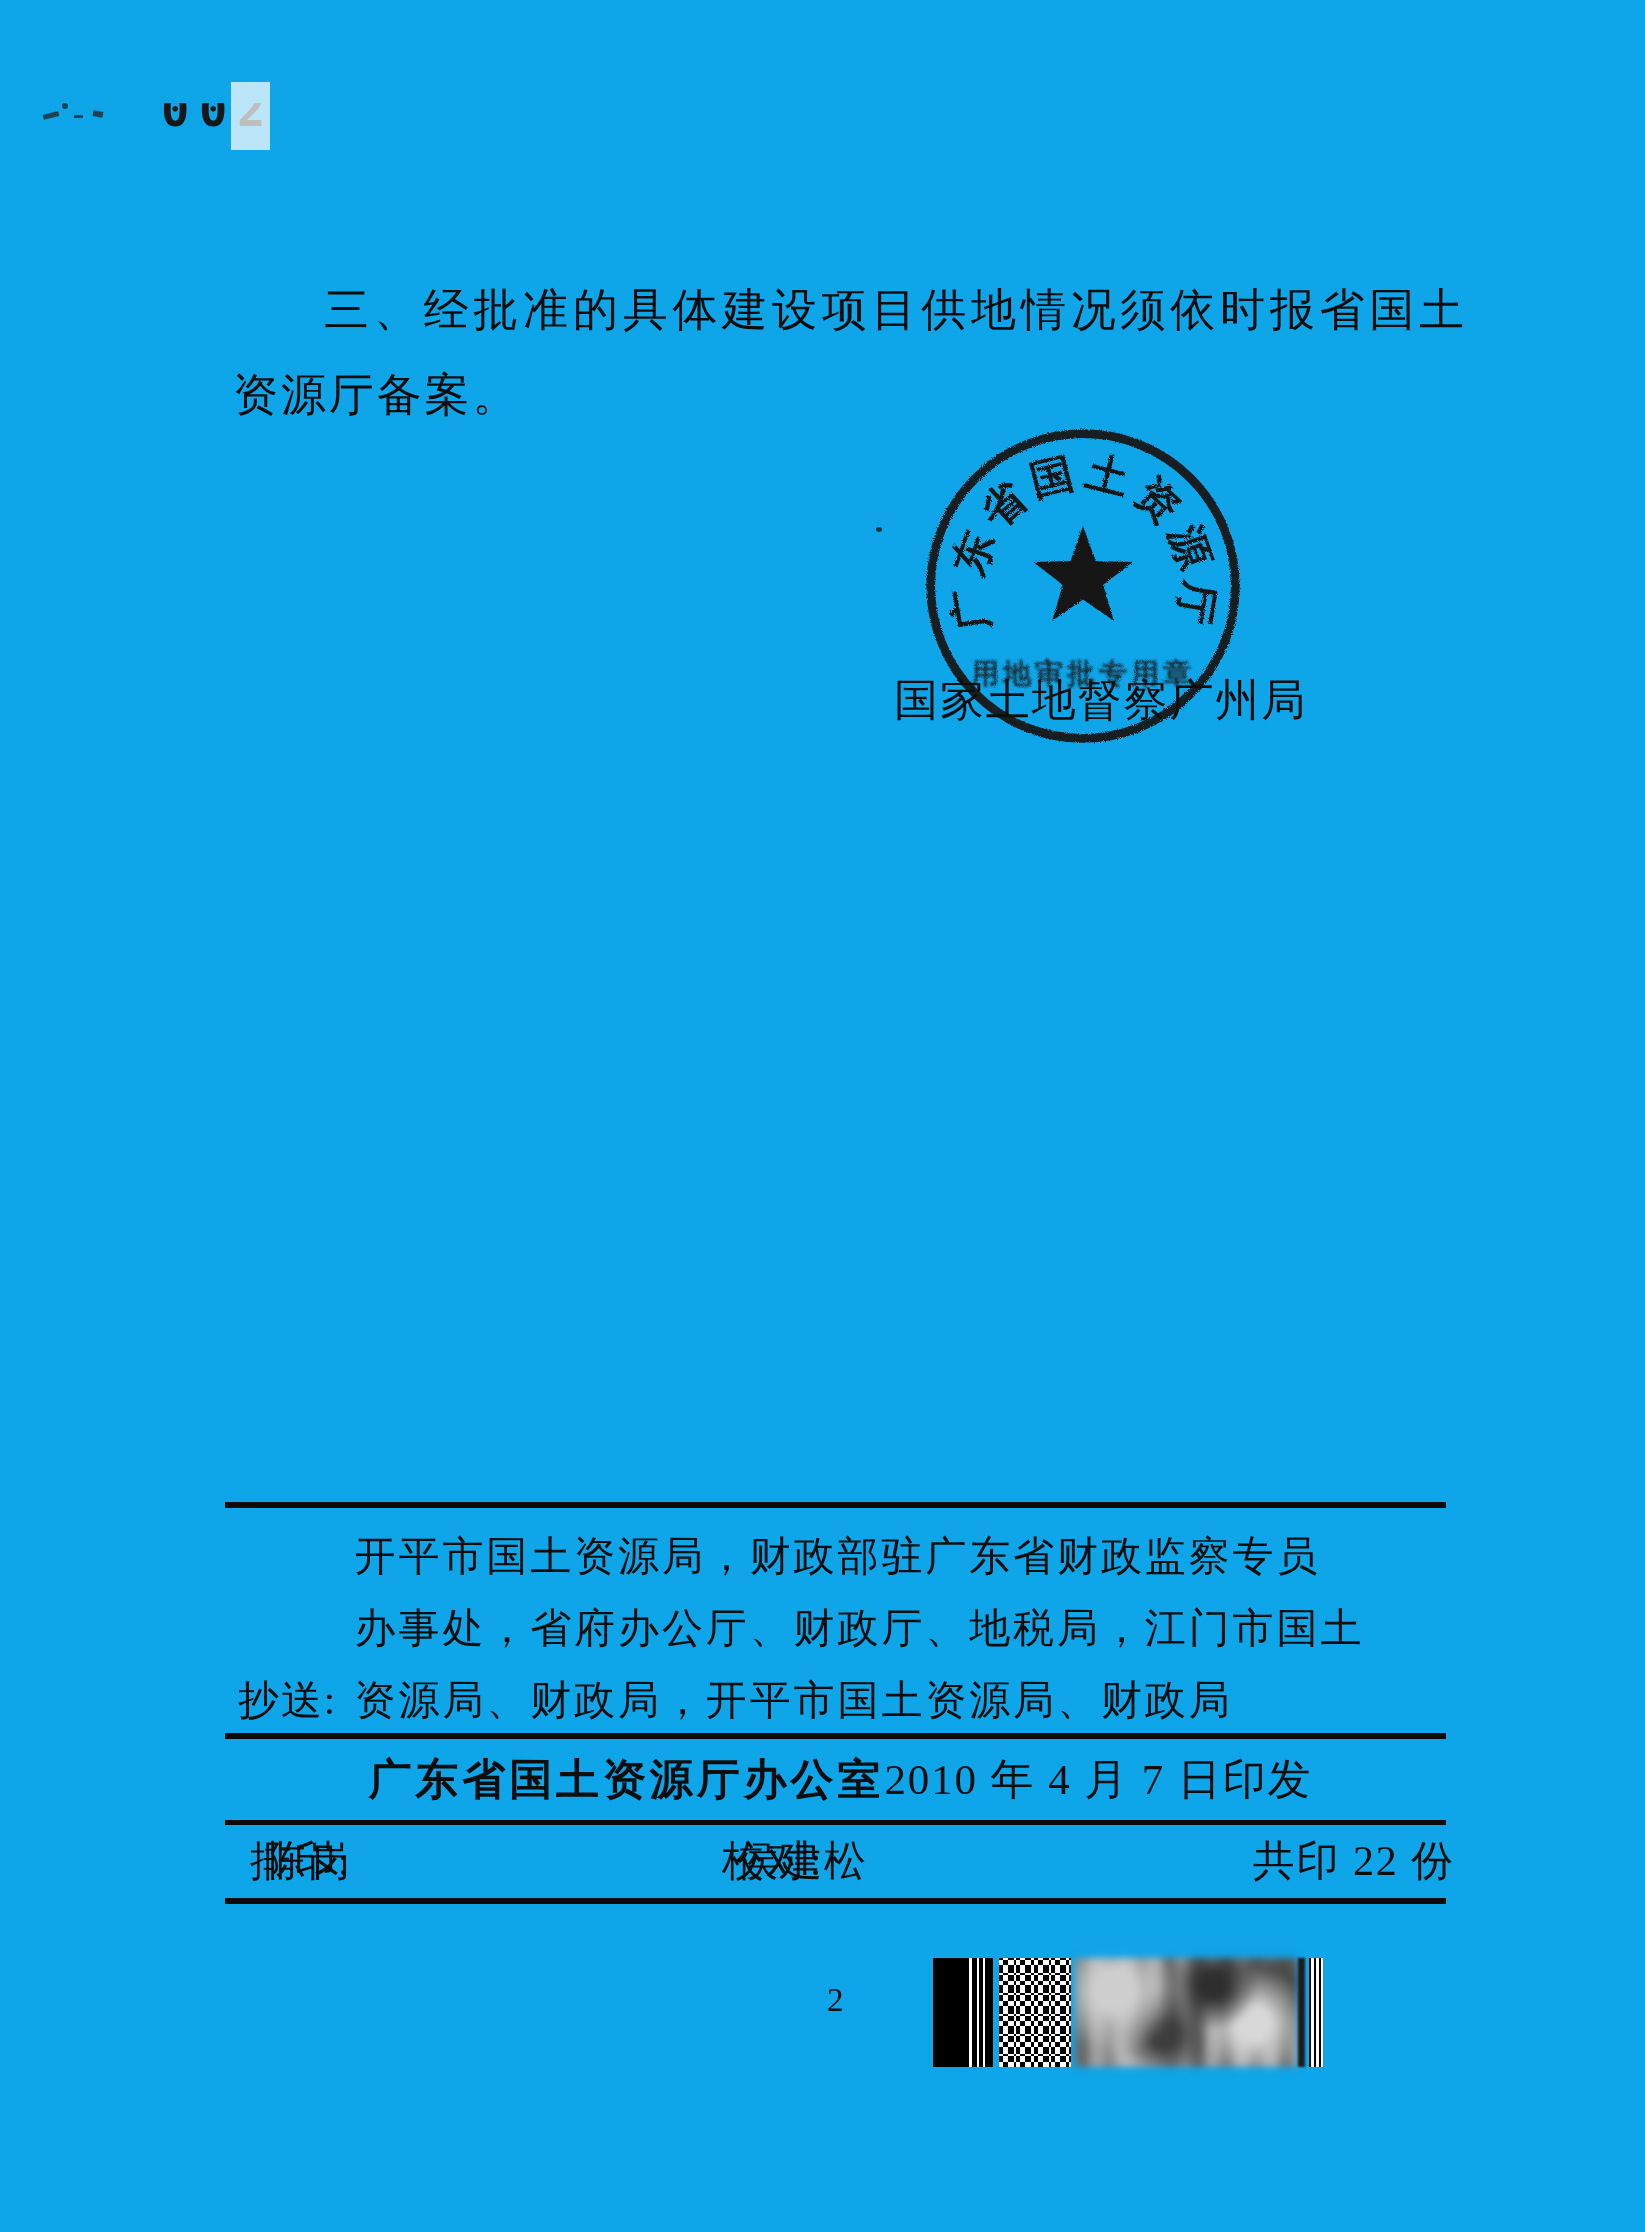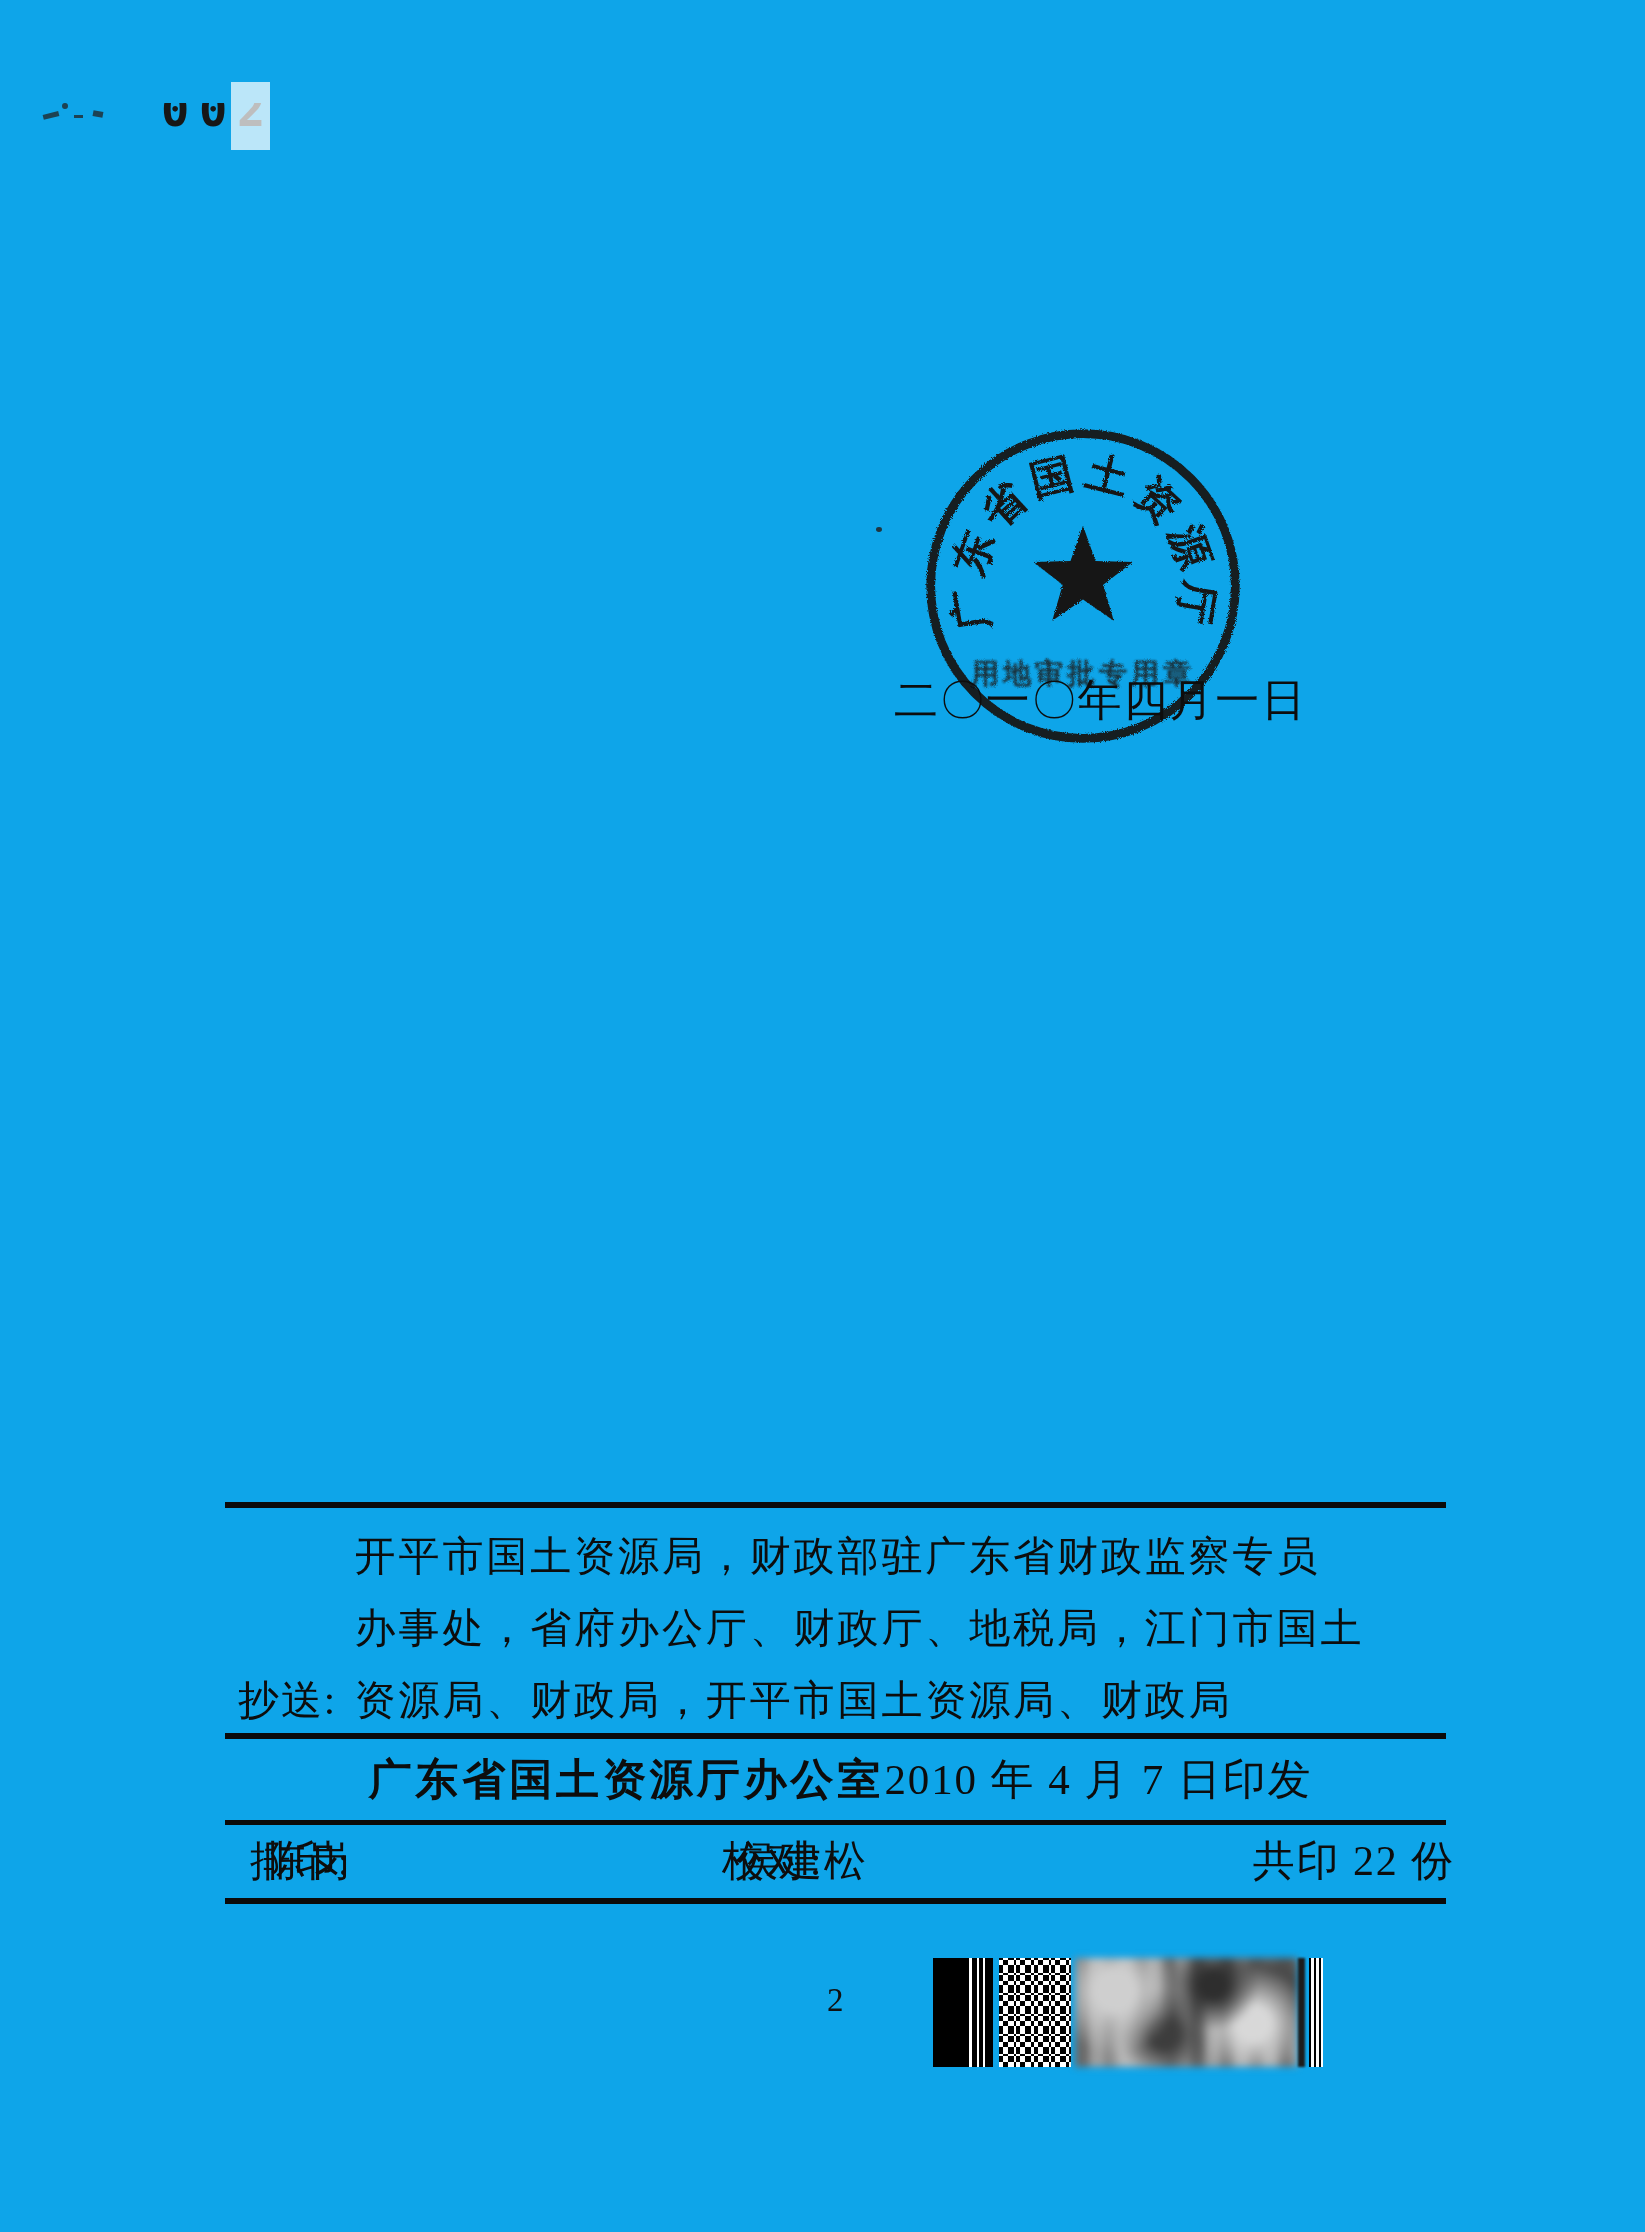--- a/index.html
+++ b/index.html
@@ -125,20 +125,21 @@
 
   <div class="corner-smudge">
       <i></i>
       <i></i>
       <i></i>
       <i></i>
     </div>
   <div class="corner-number">002</div>
   <div class="corner-number-fade"></div>
 
+  <div class="main-para">三、经批准的具体建设项目供地情况须依时报省国土资源厅备案。</div>
 
   <svg class="seal" viewBox="0 0 336 336">
     <defs>
       <path id="arcp" d="M 73.6 210.5 A 103 103 0 1 1 262.4 210.5" fill="none"></path>
       <filter id="smudge" x="-20%" y="-20%" width="140%" height="140%">
         <feGaussianBlur stdDeviation="0.9"></feGaussianBlur>
       </filter>
       <filter id="rough" x="-20%" y="-20%" width="140%" height="140%">
         <feTurbulence type="fractalNoise" baseFrequency="0.9" numOctaves="2" result="n"></feTurbulence>
         <feDisplacementMap in="SourceGraphic" in2="n" scale="4"></feDisplacementMap>
@@ -149,21 +150,21 @@
       <text font-size="44" fill="#141414" letter-spacing="7" font-family="Liberation Serif, serif" font-weight="bold">
         <textPath href="#arcp" startOffset="50%" text-anchor="middle">广东省国土资源厅</textPath>
       </text>
       <polygon points="168,106 180.9,142.2 219.4,143.3 188.9,166.8 199.7,203.7 168,182 136.3,203.7 147.1,166.8 116.6,143.3 155.1,142.2" fill="#161616"></polygon>
       <text x="168" y="268" text-anchor="middle" font-size="29" letter-spacing="4" fill="#1a1a1a" opacity="0.88" filter="url(#smudge)" font-family="Liberation Serif, serif" font-weight="bold">用地审批专用章</text>
     </g>
   </svg>
 
   <div class="scan-speck"></div>
 
-  <div class="date-line">二〇一〇年四月一日</div>
+  <div class="date-line">国家土地督察广州局</div>
 
   <div class="rule rule-1"></div>
   <div class="rule rule-2"></div>
   <div class="rule rule-3"></div>
   <div class="rule rule-4"></div>
 
   <div class="cc-block">
     <div class="cc-label">抄送:</div>
     <div class="cc-lines">
       <div class="cc-line">开平市国土资源局，财政部驻广东省财政监察专员</div>

